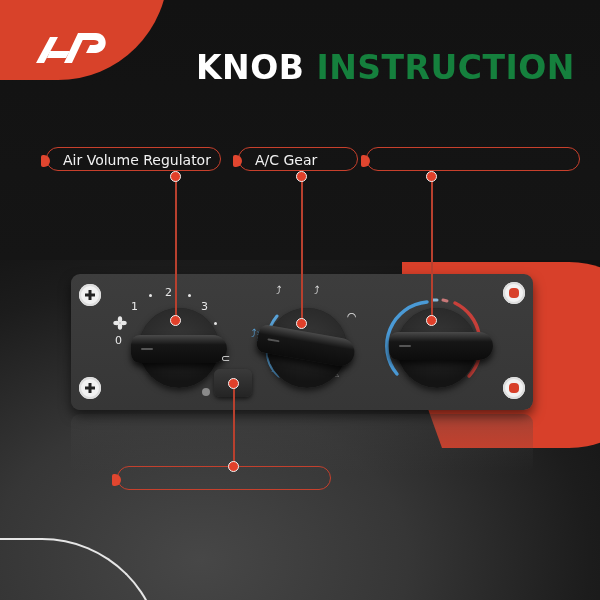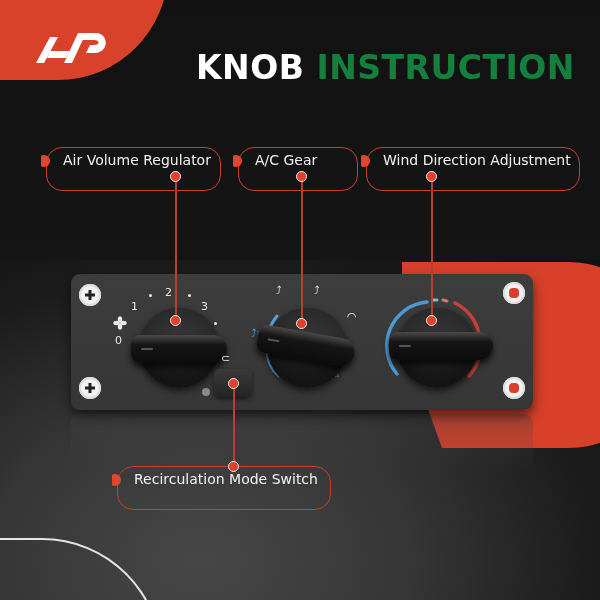--- a/index.html
+++ b/index.html
@@ -16,21 +16,21 @@
     .logo { position: absolute; left: 30px; top: 23px; width: 84px; height: 42px; }
     .title {
       position: absolute; left: 196px; top: 48px; font-size: 33px; font-weight: bold;
       letter-spacing: 0.5px; white-space: nowrap; line-height: 40px;
       font-family: "DejaVu Sans", sans-serif;
     }
     .title .w { color: #ffffff; text-align: center; }
     .title .r { color: #15803d; }
 
     .callout {
-      position: absolute; height: 44px; border: 1.5px solid #c8402c; border-radius: 16px;
+      position: absolute; height: 24px; border: 1.5px solid #c8402c; border-radius: 16px;
       box-sizing: border-box; color: #f2f2f2; font-size: 14px; line-height: 25px;
       padding: 0 12px 0 16px; white-space: nowrap; background: transparent;
       font-family: "DejaVu Sans", sans-serif;
     }
     .callout .tab {
       position: absolute; left: -6px; top: 7px; width: 9px; height: 12px;
       background: #e1462f; border-radius: 2px 6px 6px 2px;
     }
     .lead { position: absolute; width: 1.5px; background: #b8402e; }
     .dot {
@@ -116,25 +116,23 @@
 <div class="callout" style="left:46px; top:147px; width:175px;">
   <span class="tab"></span>
   <span>Air Volume Regulator</span>
 </div>
 <div class="callout" style="left:238px; top:147px; width:120px;">
   <span class="tab"></span>
   <span>A/C Gear</span>
 </div>
 <div class="callout" style="left:366px; top:147px; width:214px;">
   <span class="tab"></span>
-  <span>Wind Direction Adjustment</span>
 </div>
 <div class="callout" style="left:117px; top:466px; width:214px;">
   <span class="tab"></span>
-  <span>Recirculation Mode Switch</span>
 </div>
 
 <div class="red-d"></div>
 
 <div class="reflection"></div>
 
 <div class="panel">
   <div class="screw" style="left:8px; top:10px;"></div>
   <div class="screw" style="left:8px; top:103px;"></div>
   <div class="screw red" style="left:432px; top:8px;"></div>

